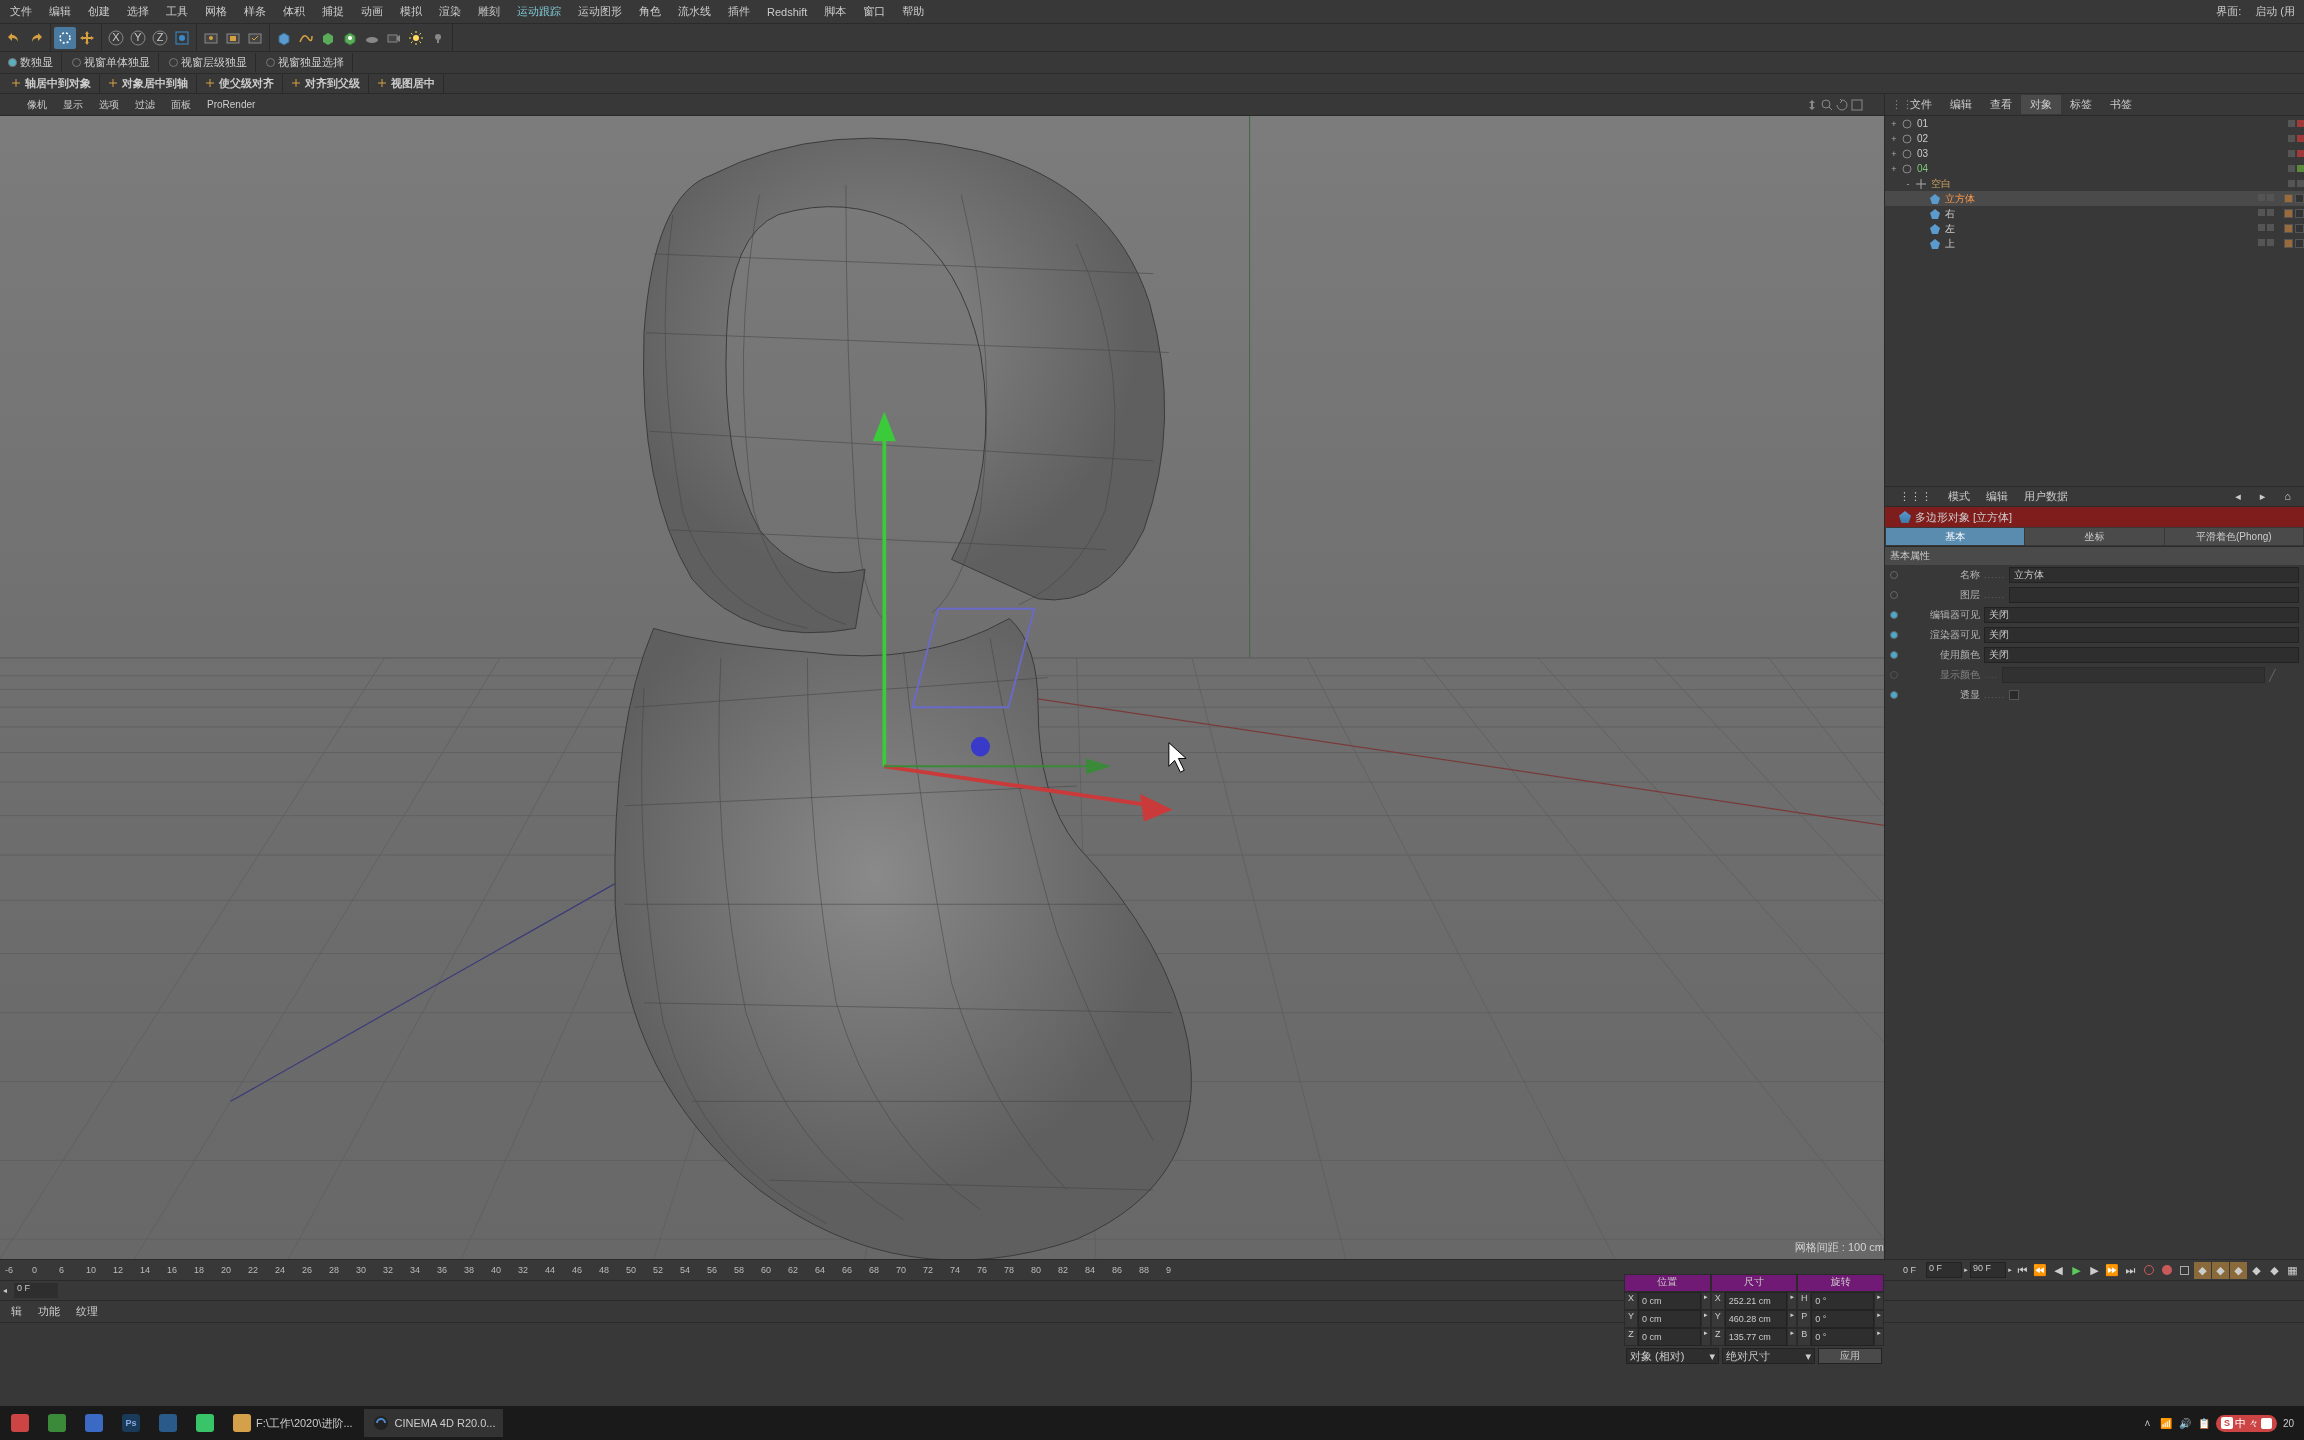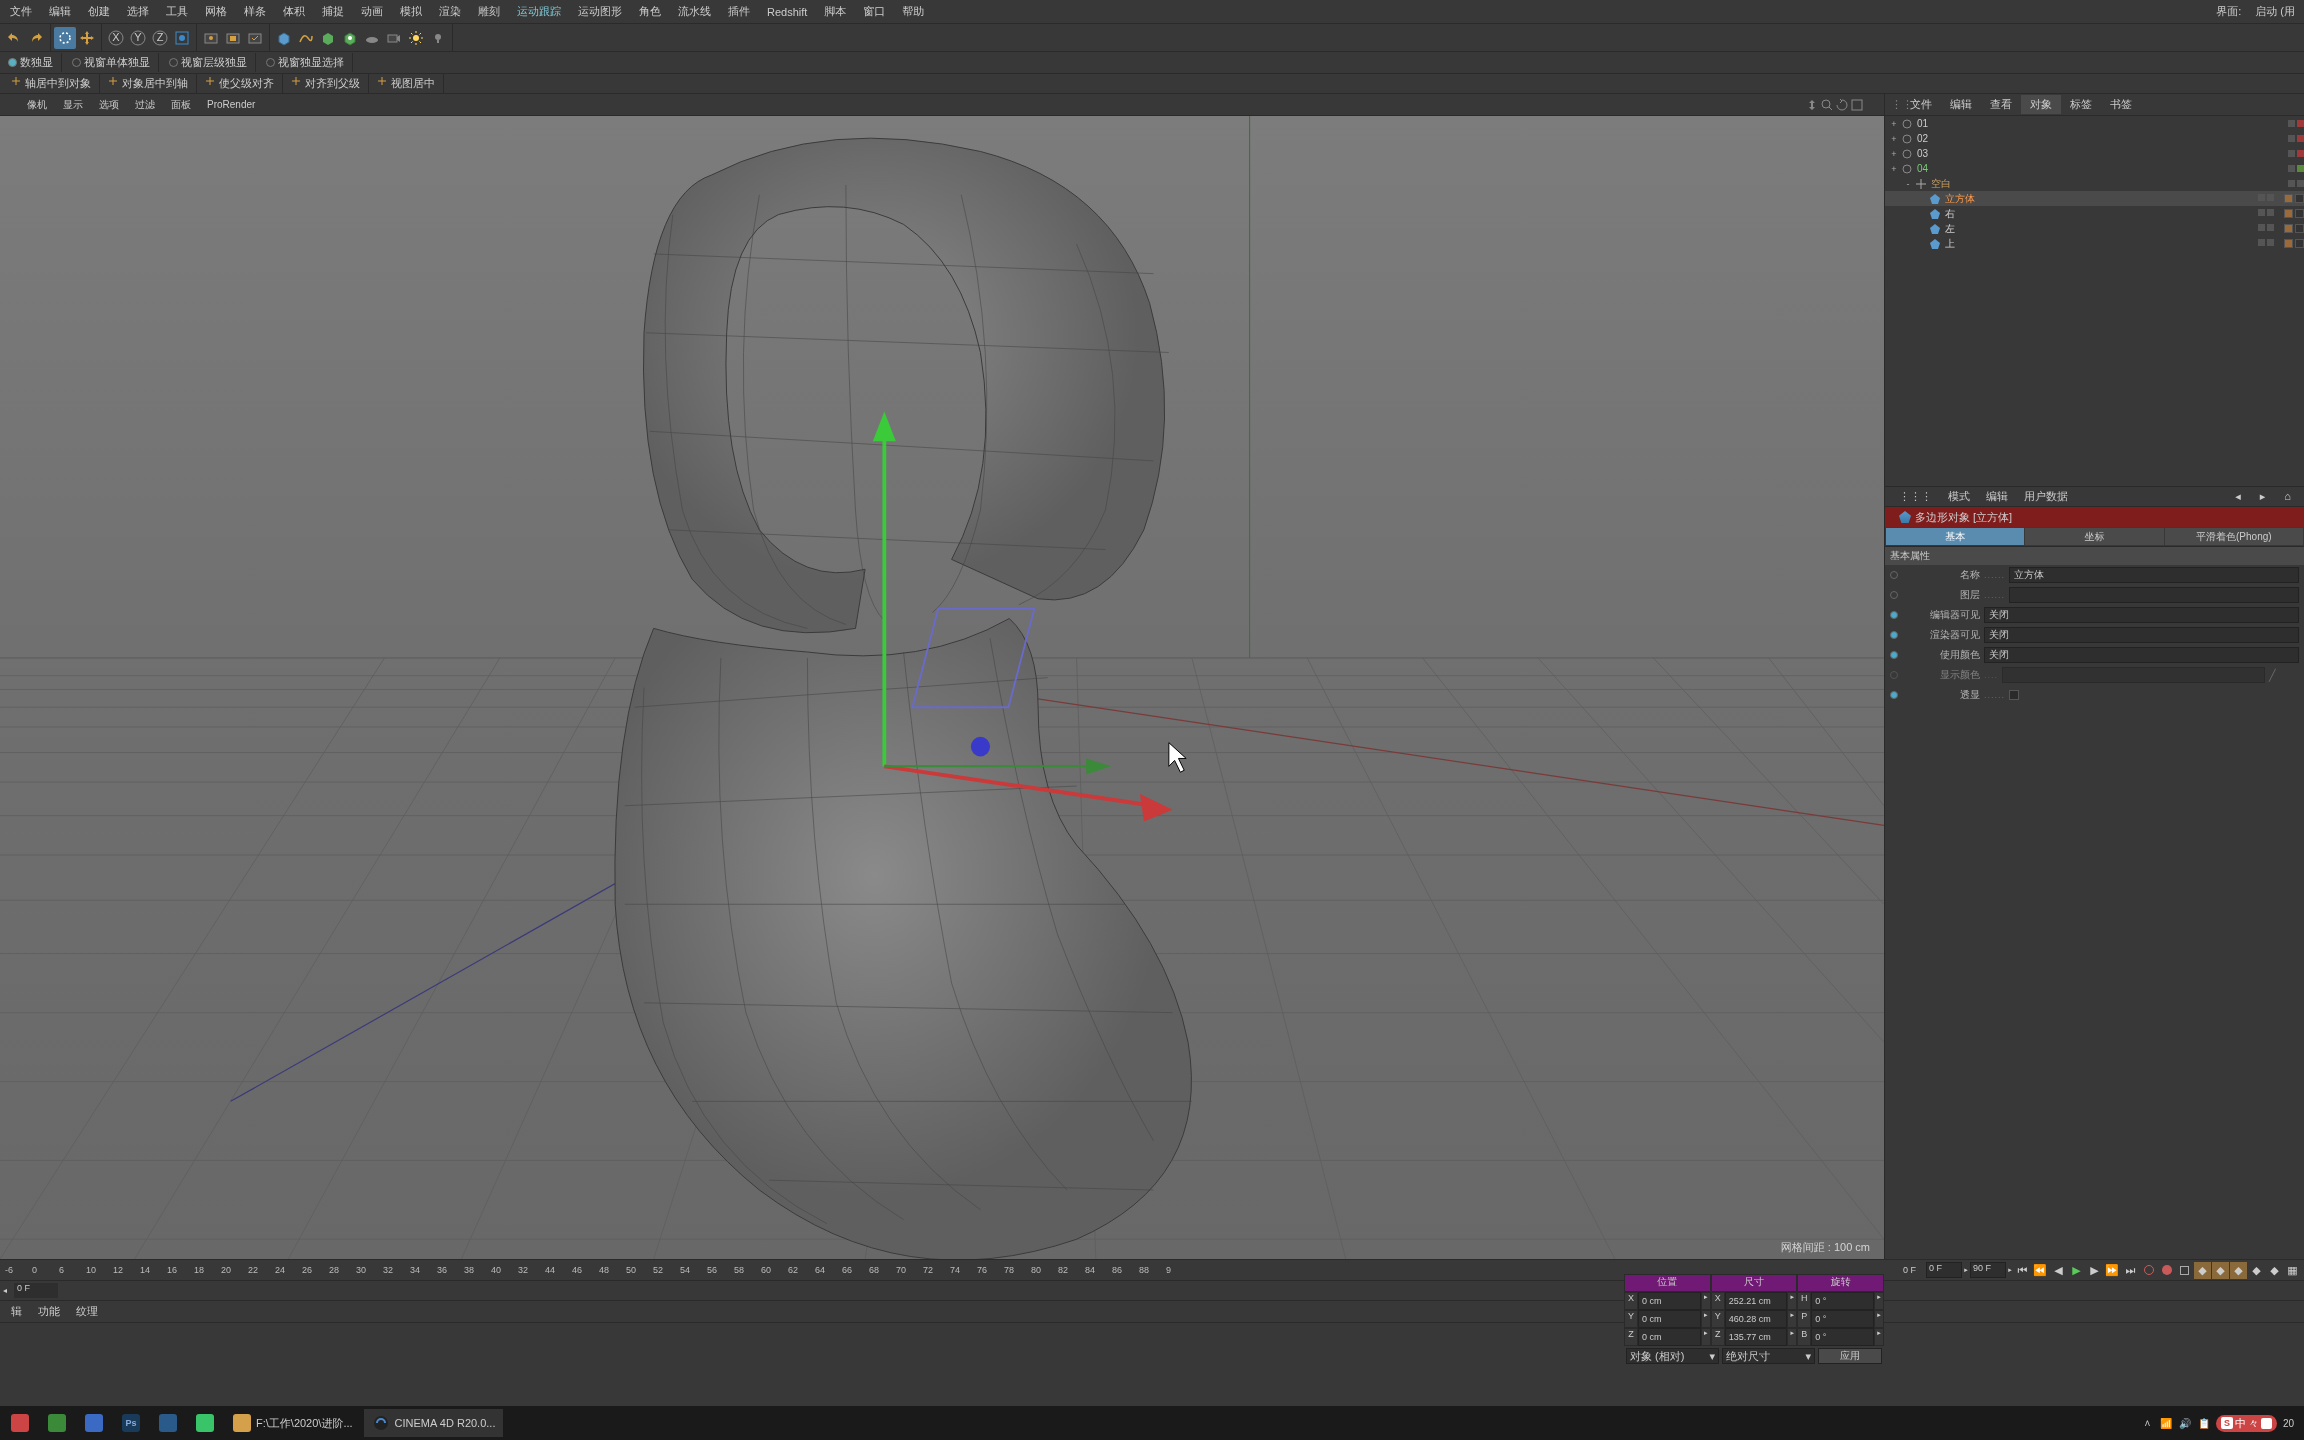--- a/index.html
+++ b/index.html
@@ -25,32 +25,32 @@
 .tb-btn.active { background: #4a7aa0; }
 .icon-shape { width: 16px; height: 16px; }
 
 
 .modes-bar { background: #383838; height: 22px; display: flex; align-items: center; padding: 0 0; gap: 2px; border-bottom: 1px solid #2a2a2a; }
 .mode-btn { padding: 2px 8px; display: flex; align-items: center; gap: 3px; border-right: 1px solid #2a2a2a; }
 .radio-dot { width: 9px; height: 9px; border: 1px solid #777; border-radius: 50%; display: inline-block; }
 .radio-dot.on { background: #5bb0c0; }
 
 .axis-bar { background: #383838; height: 20px; display: flex; align-items: center; padding: 0 3px; gap: 0; border-bottom: 1px solid #2a2a2a; }
-.axis-btn { padding: 2px 8px; display: flex; align-items: flex-start; gap: 3px; border-right: 1px solid #2a2a2a; font-size: 10px; }
+.axis-btn { padding: 2px 8px; display: flex; align-items: flex-end; gap: 3px; border-right: 1px solid #2a2a2a; font-size: 10px; font-weight: bold; }
 
 
 .main { display: flex; height: calc(100% - 16px - 24px - 28px - 22px - 20px - 165px); }
 .viewport-wrap { flex: 1; display: flex; flex-direction: column; background: #383838; }
 .vp-header { height: 22px; background: #383838; display: flex; align-items: center; padding: 0 20px; gap: 2px; border-bottom: 1px solid #2a2a2a; }
 .vp-header span { padding: 1px 7px; font-size: 10px; }
 .vp-header-right { margin-left: auto; display: flex; gap: 1px; }
 .vp-icon { width: 14px; height: 14px; }
 .viewport { flex: 1; position: relative; background: linear-gradient(#7c7c7c, #6f6f6f 50%, #686868); overflow: hidden; }
 .viewport svg { width: 100%; height: 100%; display: block; }
-.vp-overlay { position: absolute; bottom: 4px; right: 14px; color: #d5d5d5; font-size: 11px; }
+.vp-overlay { position: absolute; bottom: 4px; right: 0; color: #d5d5d5; font-size: 11px; }
 
 
 .right-col { width: 420px; background: #383838; display: flex; flex-direction: column; border-left: 1px solid #2a2a2a; }
 .obj-tabs { height: 22px; display: flex; border-bottom: 1px solid #2a2a2a; align-items: center; padding-left:6px;}
 .obj-tabs .dots{width:10px;color:#888;}
 .obj-tab { padding: 2px 9px; cursor: default; }
 .obj-tab.active { background: #4a4a4a; }
 .obj-tree { flex: 0 0 370px; background: #383838; overflow: auto; }
 .tree-row { display: flex; align-items: center; height: 15px; padding-left: 4px; gap: 2px; }
 .tree-row.sel { background: #4a4a4a; color: #fff; }

